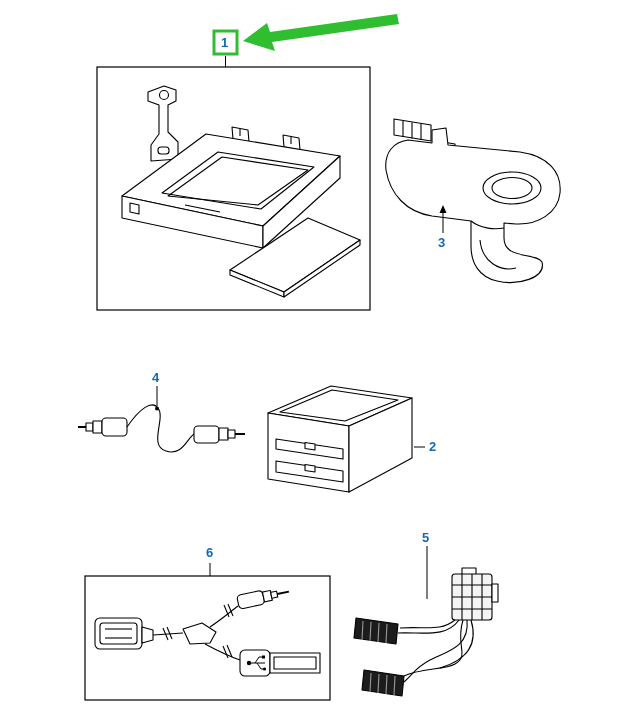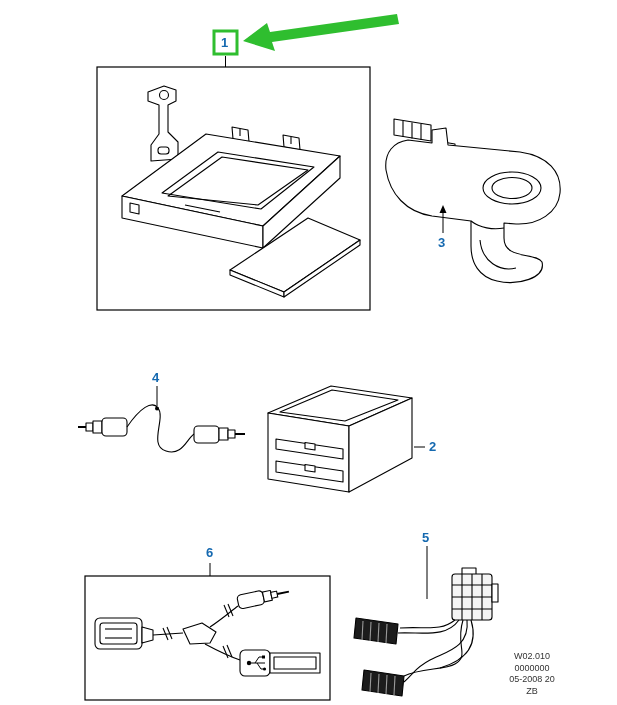--- a/index.html
+++ b/index.html
@@ -209,20 +209,14 @@
     </g>
   </svg>
 
   <div class="callout" style="left:221px; top:36px;">1</div>
   <div class="callout" style="left:429px; top:440px;">2</div>
   <div class="callout" style="left:438px; top:236px;">3</div>
   <div class="callout" style="left:152px; top:371px;">4</div>
   <div class="callout" style="left:422px; top:531px;">5</div>
   <div class="callout" style="left:206px; top:546px;">6</div>
 
-  <div class="footer">
-    <div>W02.010</div>
-    <div>0000000</div>
-    <div>05-2008 20</div>
-    <div>ZB</div>
-  </div>
 
 </div>
 
 </body></html>

